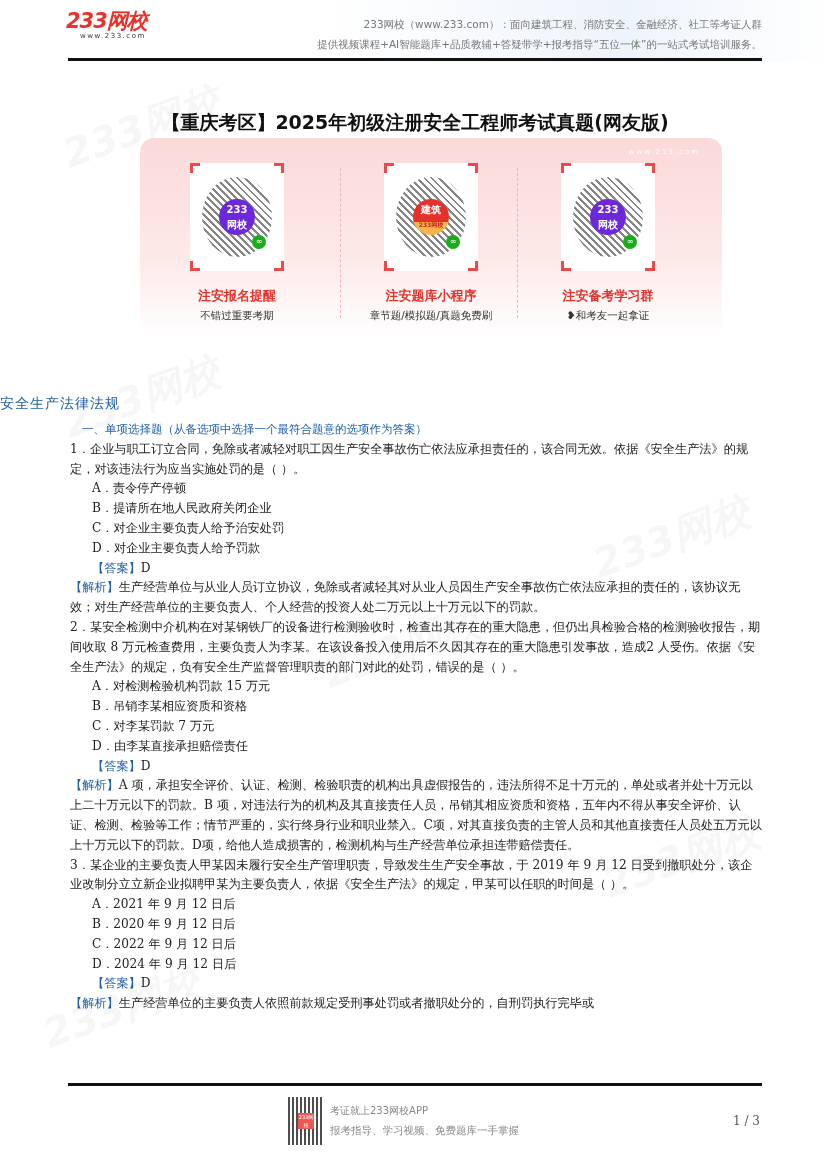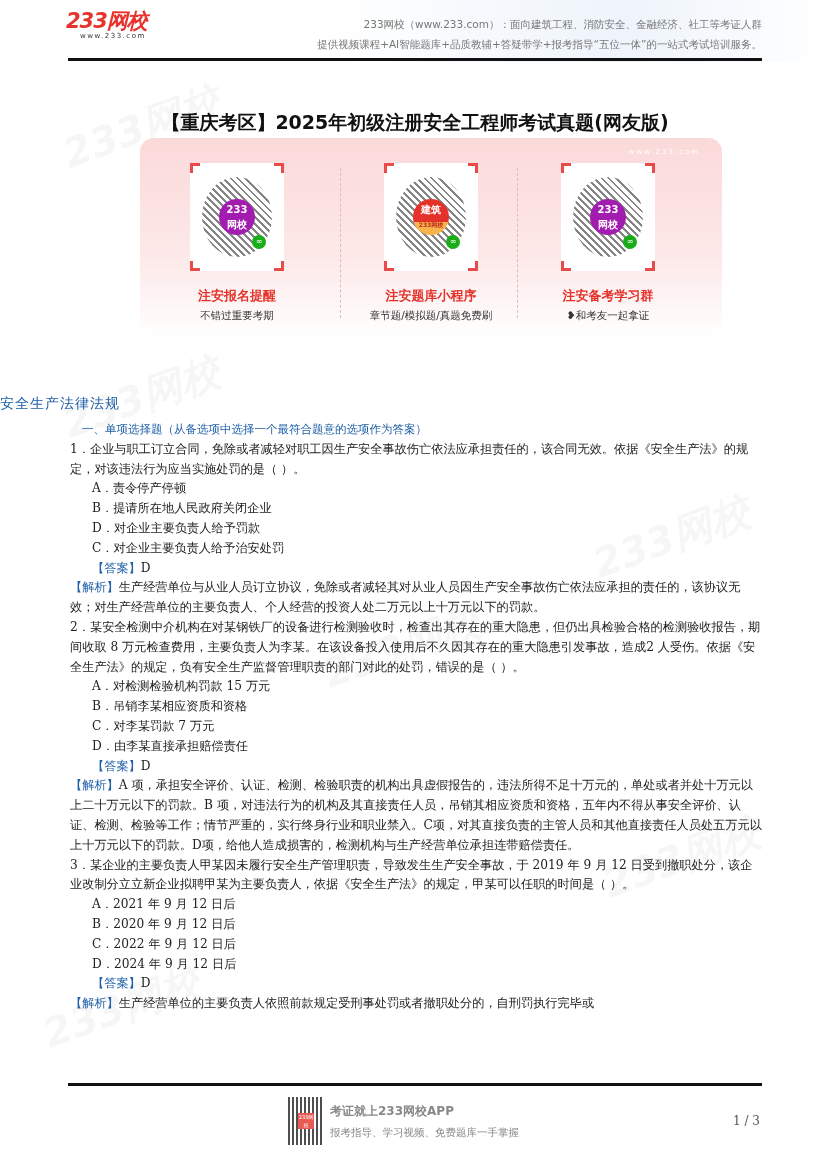--- a/index.html
+++ b/index.html
@@ -14,40 +14,40 @@
   .banner { position: absolute; left: 140px; top: 138px; width: 582px; height: 200px; border-radius: 14px; background: linear-gradient(180deg, #fbd9d9 0%, #fde9e9 60%, #ffffff 100%); }
   .banner-url { position: absolute; right: 22px; top: 10px; font-family: "DejaVu Sans", sans-serif; font-size: 7px; letter-spacing: 2px; color: #fff; }
   .qr-col { position: absolute; top: 25px; width: 160px; text-align: center; }
   .qr-frame { position: relative; width: 94px; height: 108px; margin: 0 auto; background: #fff; }
   .corner { position: absolute; width: 10px; height: 10px; border-color: #e94b4b; border-style: solid; }
   .c-tl { left: 0; top: 0; border-width: 3px 0 0 3px; }
   .c-tr { right: 0; top: 0; border-width: 3px 3px 0 0; }
   .c-bl { left: 0; bottom: 0; border-width: 0 0 3px 3px; }
   .c-br { right: 0; bottom: 0; border-width: 0 3px 3px 0; }
   .qr-pattern { position: absolute; left: 12px; top: 14px; width: 70px; height: 80px; border-radius: 50%; background: repeating-linear-gradient(45deg, #222 0 2px, #fff 2px 5px), repeating-linear-gradient(-45deg, #222 0 1px, #fff 1px 4px); opacity: 0.55; }
-  .qr-center { position: absolute; left: 29px; top: 36px; width: 36px; height: 36px; border-radius: 50%; background: #a21caf; color: #fff; font-family: "DejaVu Sans", sans-serif; font-weight: bold; font-size: 10px; line-height: 15px; display: flex; flex-direction: column; justify-content: center; align-items: center; }
+  .qr-center { position: absolute; left: 29px; top: 36px; width: 36px; height: 36px; border-radius: 50%; background: #6d28d9; color: #fff; font-family: "DejaVu Sans", sans-serif; font-weight: bold; font-size: 10px; line-height: 15px; display: flex; flex-direction: column; justify-content: center; align-items: center; }
   .qr-center.building { background: linear-gradient(180deg, #e4322b 0 65%, #f6b44b 65% 100%); text-align: center; }
   .mini-badge { position: absolute; left: 62px; top: 72px; width: 14px; height: 14px; border-radius: 50%; background: #1aad19; color: #fff; font-size: 8px; text-align: center; line-height: 14px; font-family: "DejaVu Sans", sans-serif; }
   .qr-title { margin-top: 16px; font-family: "DejaVu Sans", sans-serif; font-weight: bold; font-size: 13px; color: #e4322b; }
   .qr-sub { margin-top: 4px; font-family: "DejaVu Sans", sans-serif; font-size: 10.5px; color: #333; }
   .divider-v { position: absolute; top: 30px; width: 0; height: 150px; border-left: 1px dashed #e8b8b8; }
   .watermark { position: absolute; font-family: "DejaVu Sans", sans-serif; font-weight: bold; font-style: italic; font-size: 40px; color: rgba(0,0,0,0.035); transform: rotate(-20deg); pointer-events: none; }
   .section-title { position: absolute; left: 0; top: 395px; width: 830px; text-align: left; font-size: 14px; color: #1f5fa8; letter-spacing: 1px; }
   .content { position: absolute; left: 70px; top: 420px; width: 694px; font-size: 12.2px; line-height: 19.8px; color: #222; }
   .content p { text-indent: 0; }
   .q-type { color: #1f5fa8; padding-left: 12px; font-size: 11.5px; }
   .indent { padding-left: 22px; }
   .stem { text-indent: 22px; }
   .tag { color: #1f5fa8; }
   .rule-bottom { position: absolute; left: 68px; top: 1083px; width: 694px; height: 3px; background: #111; }
   .footer { position: absolute; left: 288px; top: 1097px; height: 48px; display: flex; align-items: center; }
   .footer-qr { width: 36px; height: 48px; position: relative; background: repeating-linear-gradient(90deg, #222 0 2px, #fff 2px 4px), #fff; opacity: 0.8; }
   .footer-qr-mark { position: absolute; left: 10px; top: 16px; width: 16px; height: 16px; background: #e4322b; color: #fff; font-size: 5px; font-family: "DejaVu Sans", sans-serif; text-align: center; line-height: 8px; }
   .footer-text { margin-left: 6px; font-family: "DejaVu Sans", sans-serif; }
-  .footer-title { font-weight: bold; font-size: 12px; color: #888; }
+  .footer-title { font-weight: normal; font-size: 10px; color: #888; }
   .footer-sub { font-size: 10.5px; color: #888; margin-top: 6px; }
   .page-num { position: absolute; right: 70px; top: 1114px; font-size: 12px; color: #555; }
 </style>
 </head>
 <body>
 
 <div class="watermark" style="left:60px;top:100px;">233网校</div>
 <div class="watermark" style="left:60px;top:370px;">233网校</div>
 <div class="watermark" style="left:590px;top:510px;">233网校</div>
 <div class="watermark" style="left:320px;top:620px;">233网校</div>
@@ -128,22 +128,22 @@
 </div>
 
 <div class="section-title">安全生产法律法规</div>
 
 <div class="content">
   <p class="q-type">一、单项选择题（从备选项中选择一个最符合题意的选项作为答案）</p>
 
   <p class="stem">1．企业与职工订立合同，免除或者减轻对职工因生产安全事故伤亡依法应承担责任的，该合同无效。依据《安全生产法》的规定，对该违法行为应当实施处罚的是（ ）。</p>
   <p class="indent">A．责令停产停顿</p>
   <p class="indent">B．提请所在地人民政府关闭企业</p>
+  <p class="indent">C．对企业主要负责人给予治安处罚</p>
   <p class="indent">D．对企业主要负责人给予罚款</p>
-  <p class="indent">C．对企业主要负责人给予治安处罚</p>
   <p class="indent"><span class="tag">【答案】</span><span>D</span></p>
   <p class="stem"><span class="tag">【解析】</span><span>生产经营单位与从业人员订立协议，免除或者减轻其对从业人员因生产安全事故伤亡依法应承担的责任的，该协议无效；对生产经营单位的主要负责人、个人经营的投资人处二万元以上十万元以下的罚款。</span></p>
 
   <p class="stem">2．某安全检测中介机构在对某钢铁厂的设备进行检测验收时，检查出其存在的重大隐患，但仍出具检验合格的检测验收报告，期间收取 8 万元检查费用，主要负责人为李某。在该设备投入使用后不久因其存在的重大隐患引发事故，造成2 人受伤。依据《安全生产法》的规定，负有安全生产监督管理职责的部门对此的处罚，错误的是（ ）。</p>
   <p class="indent">A．对检测检验机构罚款 15 万元</p>
   <p class="indent">B．吊销李某相应资质和资格</p>
   <p class="indent">C．对李某罚款 7 万元</p>
   <p class="indent">D．由李某直接承担赔偿责任</p>
   <p class="indent"><span class="tag">【答案】</span><span>D</span></p>
   <p class="stem"><span class="tag">【解析】</span><span>A 项，承担安全评价、认证、检测、检验职责的机构出具虚假报告的，违法所得不足十万元的，单处或者并处十万元以上二十万元以下的罚款。B 项，对违法行为的机构及其直接责任人员，吊销其相应资质和资格，五年内不得从事安全评价、认证、检测、检验等工作；情节严重的，实行终身行业和职业禁入。C项，对其直接负责的主管人员和其他直接责任人员处五万元以上十万元以下的罚款。D项，给他人造成损害的，检测机构与生产经营单位承担连带赔偿责任。</span></p>

